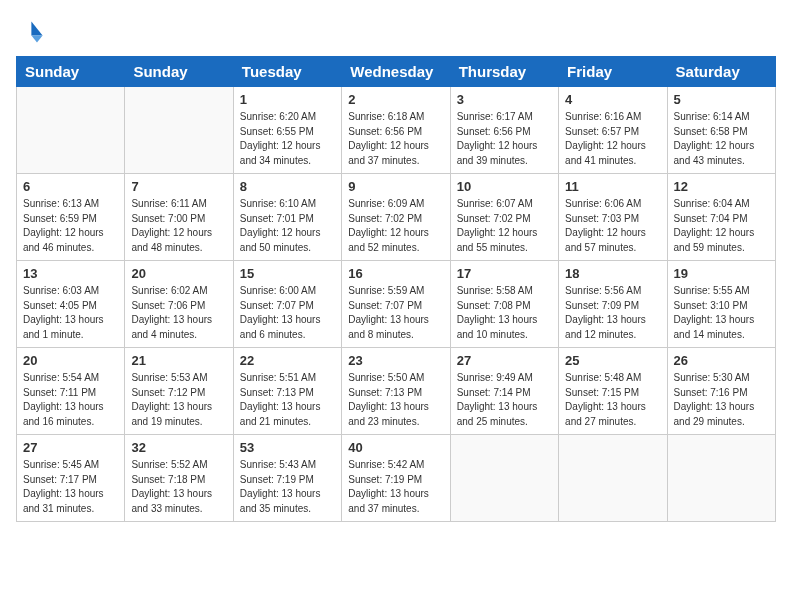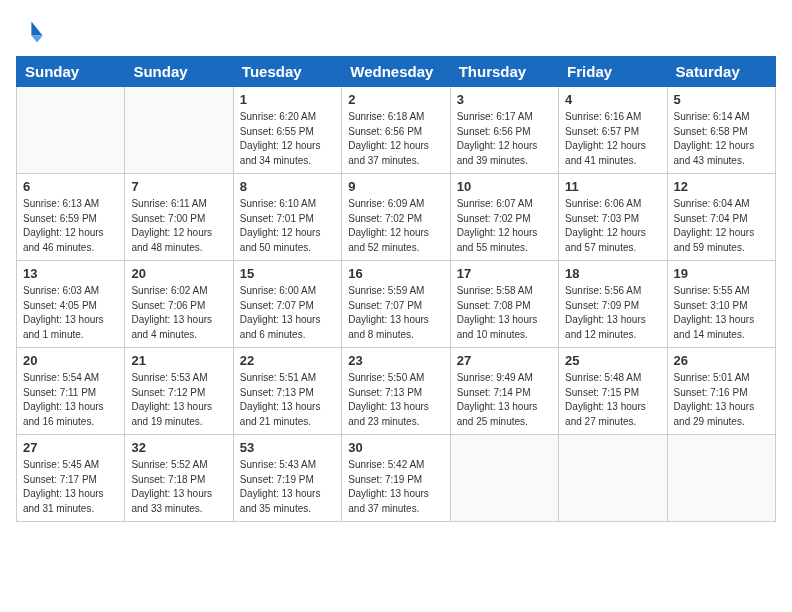--- a/index.html
+++ b/index.html
@@ -288,21 +288,21 @@
         </td>
         <td>
           <span class="day-number">25</span>
           <div class="day-info">Sunrise: 5:48 AM
 Sunset: 7:15 PM
 Daylight: 13 hours
 and 27 minutes.</div>
         </td>
         <td>
           <span class="day-number">26</span>
-          <div class="day-info">Sunrise: 5:01 AM
+          <div class="day-info">Sunrise: 5:30 AM
 Sunset: 7:16 PM
 Daylight: 13 hours
 and 29 minutes.</div>
         </td>
       </tr>
       <tr>
         <td>
           <span class="day-number">27</span>
           <div class="day-info">Sunrise: 5:45 AM
 Sunset: 7:17 PM
@@ -317,21 +317,21 @@
 and 33 minutes.</div>
         </td>
         <td>
           <span class="day-number">53</span>
           <div class="day-info">Sunrise: 5:43 AM
 Sunset: 7:19 PM
 Daylight: 13 hours
 and 35 minutes.</div>
         </td>
         <td>
-          <span class="day-number">30</span>
+          <span class="day-number">40</span>
           <div class="day-info">Sunrise: 5:42 AM
 Sunset: 7:19 PM
 Daylight: 13 hours
 and 37 minutes.</div>
         </td>
         <td class="empty"></td>
         <td class="empty"></td>
         <td class="empty"></td>
       </tr>
     </tbody>

